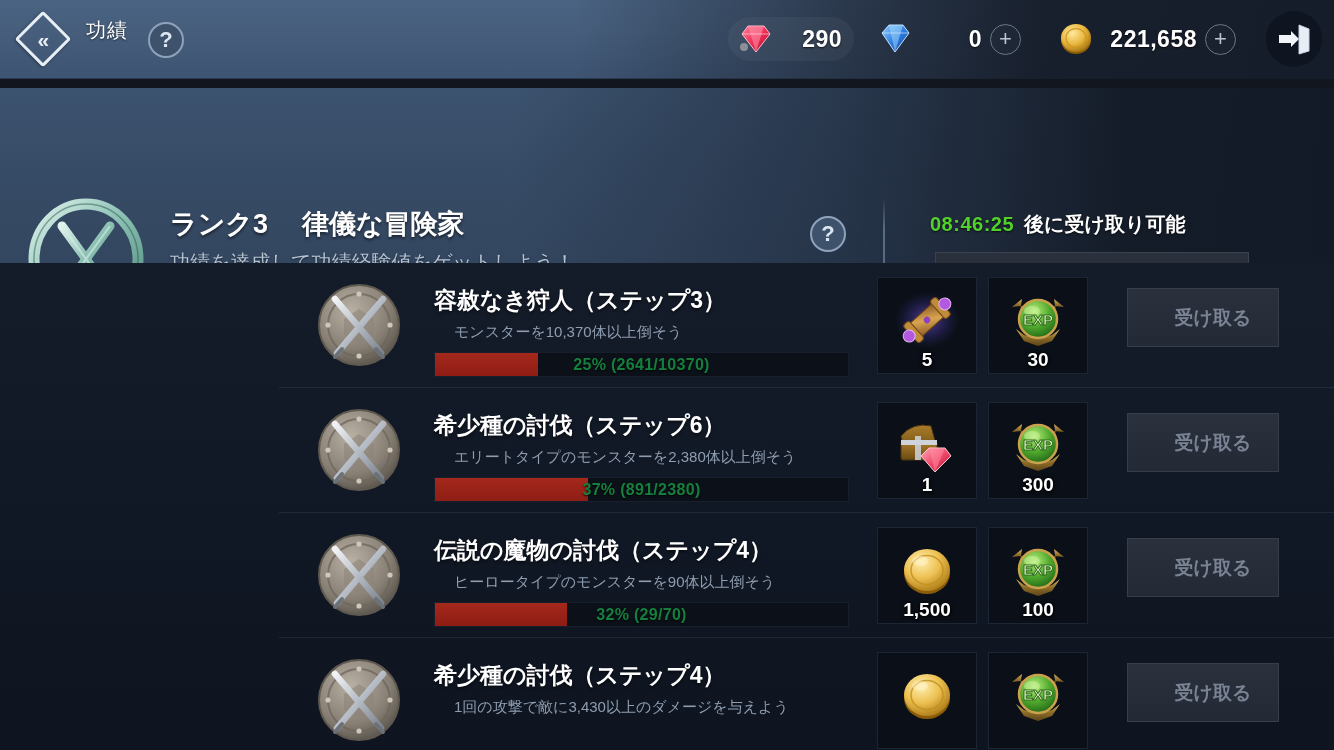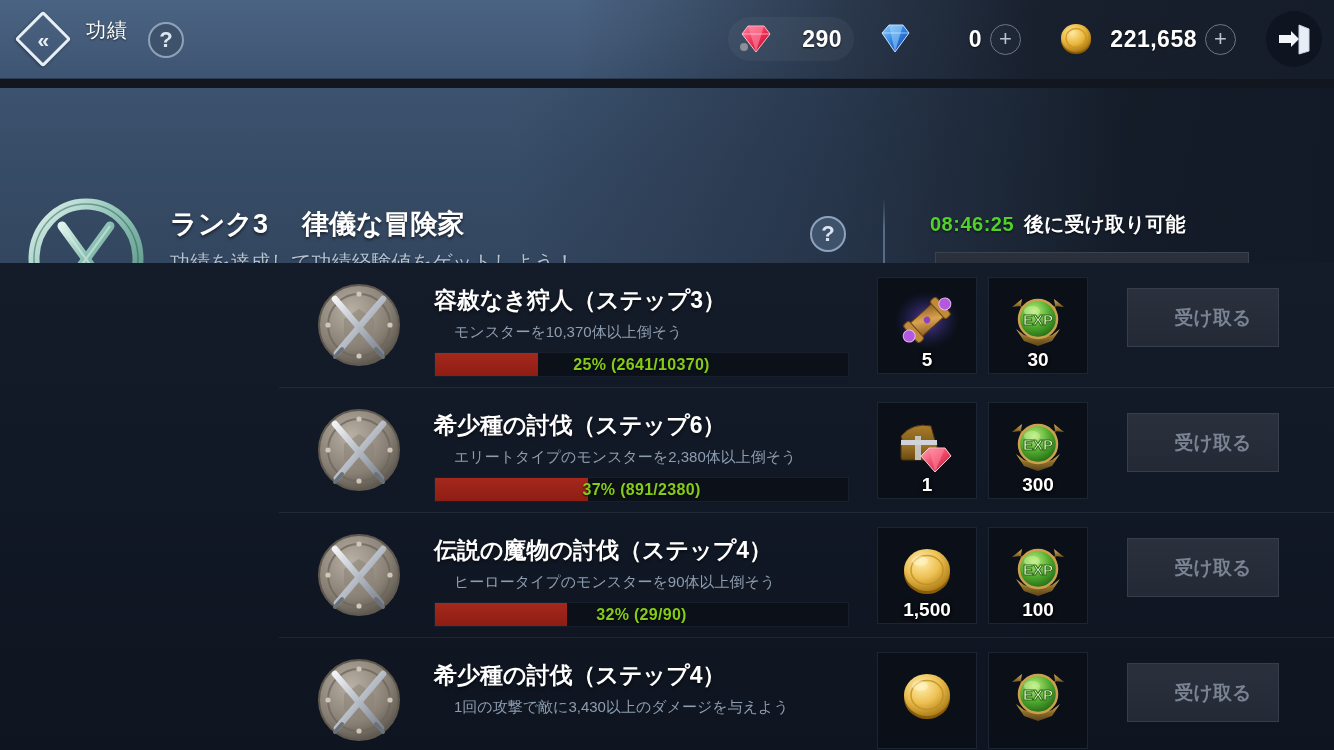--- a/index.html
+++ b/index.html
@@ -189,21 +189,21 @@
     position: absolute; left: 155px; top: 89px; width: 415px; height: 25px;
     background: #0c1119; border: 1px solid #171f2c; overflow: hidden;
   }
   .ach-bar .fill {
     position: absolute; left: 0; top: 0; height: 100%;
     background: linear-gradient(180deg, #a5281c 0%, #8e1d14 100%);
   }
   .ach-bar .lbl {
     position: absolute; left: 0; top: 0; width: 100%; height: 100%;
     display: flex; align-items: center; justify-content: center;
-    color: #84cc16; font-size: 16px; font-weight: bold;
+    color: #15803d; font-size: 16px; font-weight: bold;
     letter-spacing: .3px; text-shadow: 0 1px 2px rgba(0,0,0,.8);
   }
   .rewards {
     position: absolute; left: 598px; top: 14px;
     display: flex; gap: 11px;
   }
   .rw-box {
     width: 100px; height: 97px;
     background: #0b1018; border: 1px solid #1c2533;
     position: relative; display: flex; align-items: center; justify-content: center;
@@ -545,21 +545,21 @@
           <g stroke="#6b7178" stroke-width="4" stroke-linecap="round">
             <path d="M24 80 L31 72"></path>
               <path d="M72 80 L65 72"></path>
           </g>
         </svg>
       </div>
       <div class="ach-name">伝説の魔物の討伐（ステップ4）</div>
       <div class="ach-desc">ヒーロータイプのモンスターを90体以上倒そう</div>
       <div class="ach-bar">
         <div class="fill" id="ach-fill-2" style="width: 32%;"></div>
-        <div class="lbl">32% (29/90)</div>
+        <div class="lbl">32% (29/70)</div>
       </div>
       <div class="rewards">
         <div class="rw-box">
           <span class="rw-art">
             <svg width="68" height="62" viewBox="0 0 68 62">
               <defs>
                   <radialGradient id="coinG" cx=".38" cy=".3" r=".78">
                 <stop offset="0" stop-color="#ffefb0"></stop>
                     <stop offset=".5" stop-color="#edc052"></stop>
                     <stop offset="1" stop-color="#a5730f"></stop>

